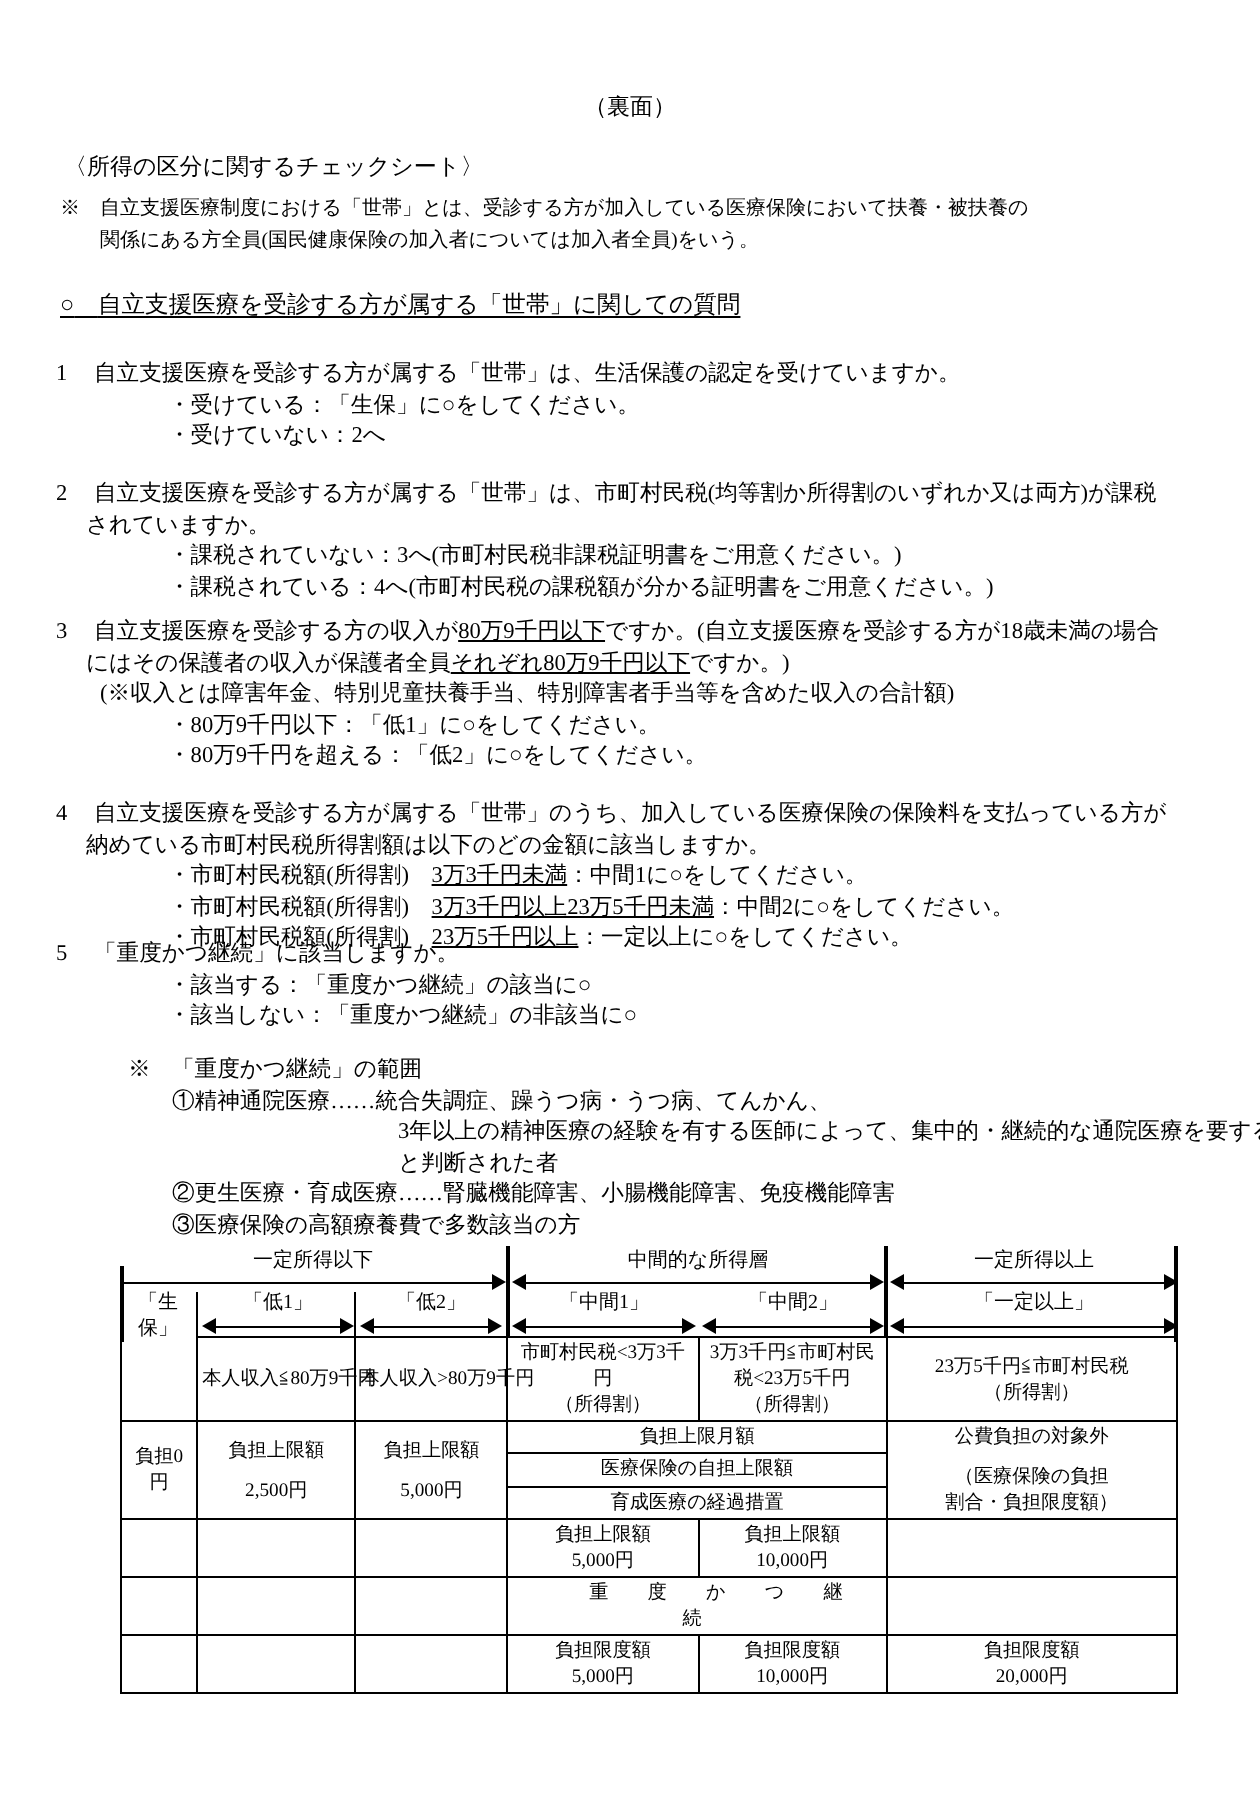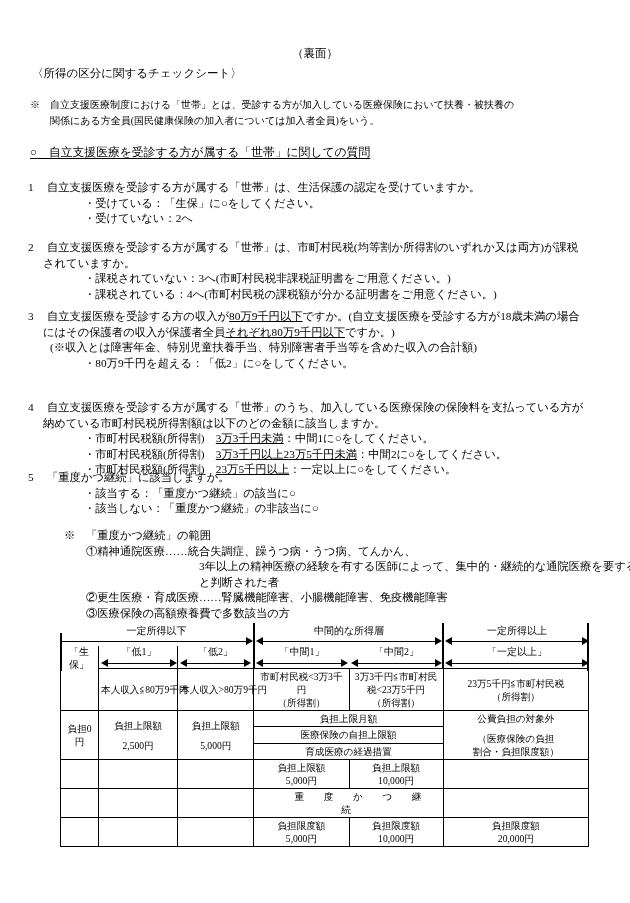--- a/index.html
+++ b/index.html
@@ -26,21 +26,21 @@
   .title-back {
     position: absolute;
     top: 46px;
     left: 0;
     width: 630px;
     text-align: center;
     font-size: 11.5px;
   }
   .sheet-title {
     position: absolute;
-    top: 66px;
+    top: 76px;
     left: 32px;
     font-size: 11.5px;
   }
 
   .note-block {
     position: absolute;
     top: 97px;
     left: 30px;
     width: 575px;
     font-size: 10px;
@@ -230,20 +230,21 @@
     <span class="q-num">2</span><span class="q-body">自立支援医療を受診する方が属する「世帯」は、市町村民税(均等割か所得割のいずれか又は両方)が課税</span>
     <span class="q-cont">されていますか。</span>
     <span class="q-sub">・課税されていない：3へ(市町村民税非課税証明書をご用意ください。)</span>
     <span class="q-sub">・課税されている：4へ(市町村民税の課税額が分かる証明書をご用意ください。)</span>
   </div>
 
   <div class="q" id="q3">
     <span class="q-num">3</span><span>自立支援医療を受診する方の収入が</span><span class="u">80万9千円以下</span><span>ですか。(自立支援医療を受診する方が18歳未満の場合</span>
     <span class="q-cont"><span>にはその保護者の収入が保護者全員</span><span class="u">それぞれ80万9千円以下</span><span>ですか。)</span></span>
     <span class="q-paren">(※収入とは障害年金、特別児童扶養手当、特別障害者手当等を含めた収入の合計額)</span>
+    <span class="q-sub">・80万9千円以下：「低1」に○をしてください。</span>
     <span class="q-sub">・80万9千円を超える：「低2」に○をしてください。</span>
   </div>
 
   <div class="q" id="q4">
     <span class="q-num">4</span><span class="q-body">自立支援医療を受診する方が属する「世帯」のうち、加入している医療保険の保険料を支払っている方が</span>
     <span class="q-cont">納めている市町村民税所得割額は以下のどの金額に該当しますか。</span>
     <span class="q-sub"><span>・市町村民税額(所得割)　</span><span class="u">3万3千円未満</span><span>：中間1に○をしてください。</span></span>
     <span class="q-sub"><span>・市町村民税額(所得割)　</span><span class="u">3万3千円以上23万5千円未満</span><span>：中間2に○をしてください。</span></span>
     <span class="q-sub"><span>・市町村民税額(所得割)　</span><span class="u">23万5千円以上</span><span>：一定以上に○をしてください。</span></span>
   </div>

